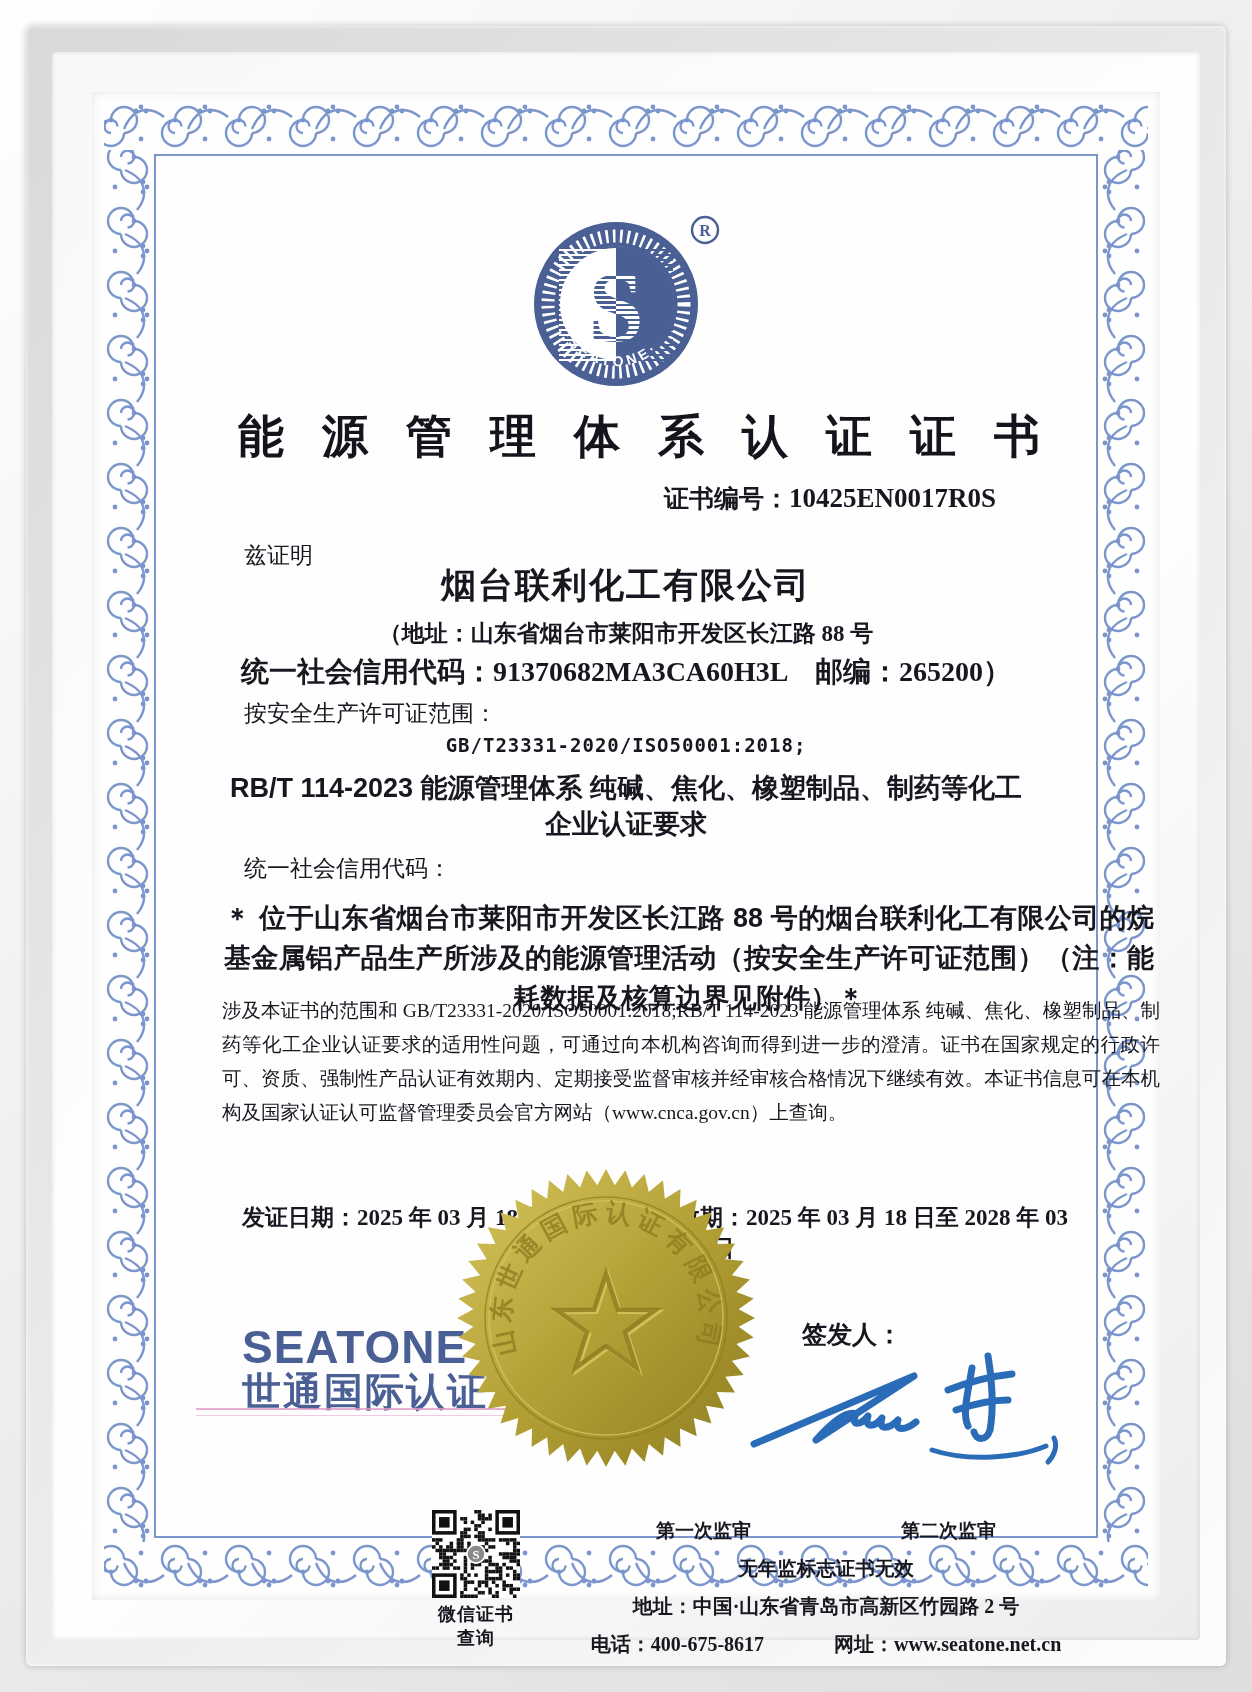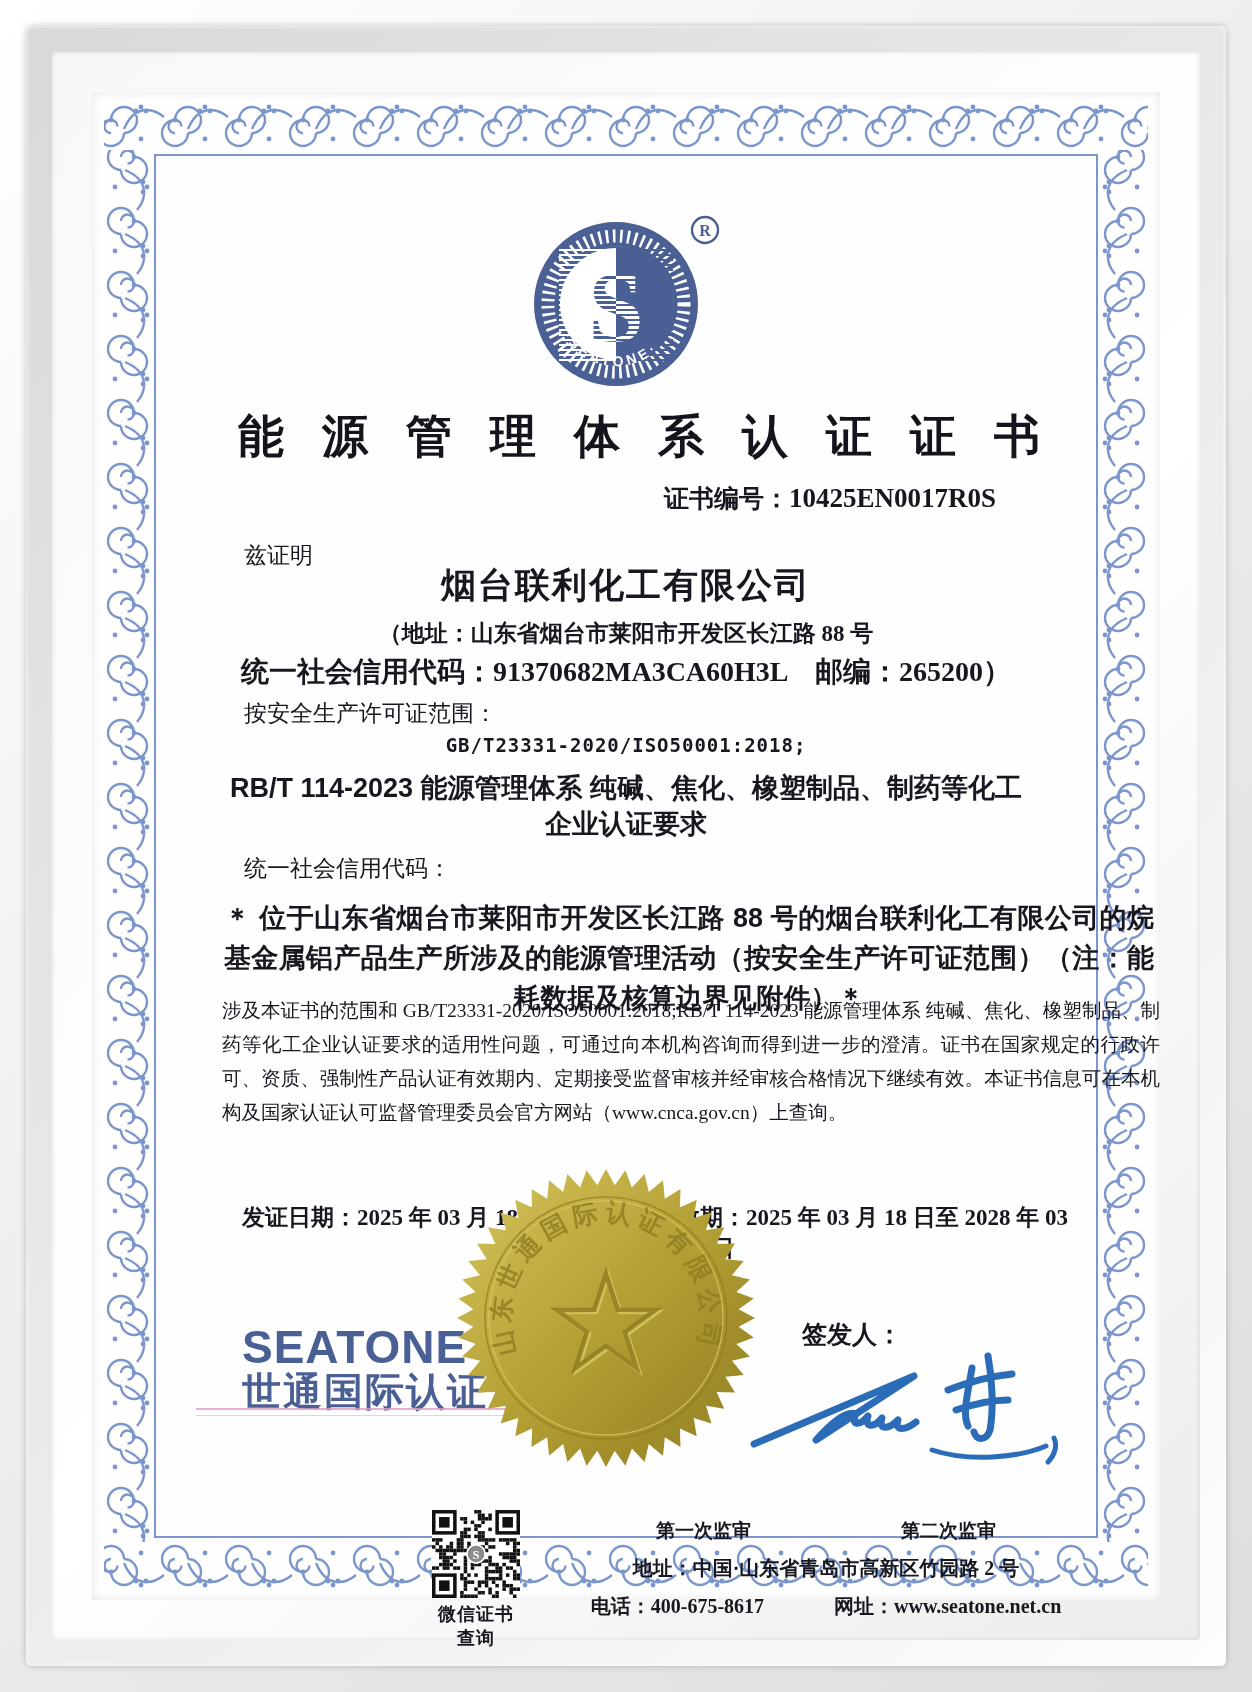--- a/index.html
+++ b/index.html
@@ -849,20 +849,21 @@
             <text x="12.5" y="13.8" text-anchor="middle" font-size="3.6" font-weight="700" fill="#ffffff">S</text>
           </svg>
         <div class="qr-caption">微信证书查询</div>
       </div>
 
       <div class="footer" style="top:1362px;">
         <div class="row1">
           <span>第一次监审</span>
           <span>第二次监审</span>
         </div>
+        <div class="row">无年监标志证书无效</div>
         <div class="row3">地址：中国·山东省青岛市高新区竹园路 2 号</div>
         <div class="row3">
           <span>电话：</span><span>400-675-8617</span><span class="gap"></span><span>网址：</span><span>www.seatone.net.cn</span>
         </div>
       </div>
     </div>
   </div>
 </div>
 
 </body></html>

